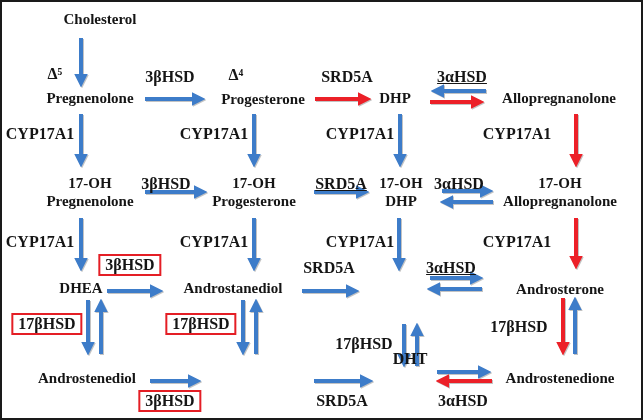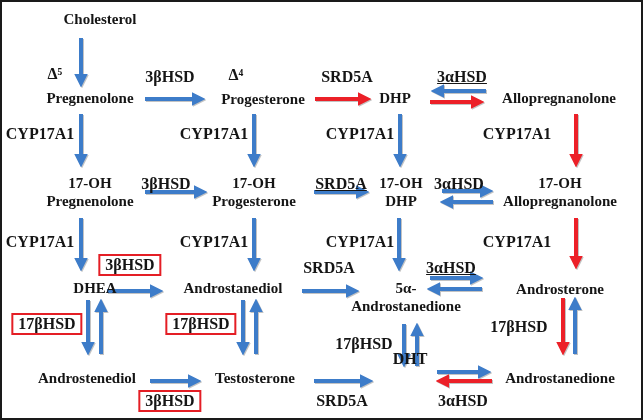--- a/index.html
+++ b/index.html
@@ -104,32 +104,27 @@
   </div>
   <div class="compound" style="left:399px;top:190px">
     <div>17-OH</div>
     <div>DHP</div>
   </div>
   <div class="compound" style="left:558px;top:190px">
     <div>17-OH</div>
     <div>Allopregnanolone</div>
   </div>
 
-  <div class="compound" style="left:93px;top:286px">DHEA</div>
+  <div class="compound" style="left:79px;top:286px">DHEA</div>
   <div class="compound" style="left:231px;top:286px">Androstanediol</div>
-  <div class="compound" style="left:404px;top:295px">
-    <div>5α-</div>
-    <div>Androstanedione</div>
-  </div>
   <div class="compound" style="left:558px;top:287px">Androsterone</div>
 
   <div class="compound" style="left:85px;top:376px">Androstenediol</div>
-  <div class="compound" style="left:253px;top:376px">Testosterone</div>
   <div class="compound big" style="left:408px;top:357px">DHT</div>
-  <div class="compound" style="left:558px;top:376px">Androstanedione</div>
+  <div class="compound" style="left:558px;top:376px">Androstenedione</div>
 
   <div class="enzyme" style="left:53px;top:72px">Δ⁵</div>
   <div class="enzyme" style="left:168px;top:75px">3βHSD</div>
   <div class="enzyme" style="left:234px;top:73px">Δ⁴</div>
   <div class="enzyme" style="left:345px;top:75px">SRD5A</div>
   <div class="enzyme underlined" style="left:460px;top:75px">3αHSD</div>
 
   <div class="enzyme" style="left:38px;top:132px">CYP17A1</div>
   <div class="enzyme" style="left:212px;top:132px">CYP17A1</div>
   <div class="enzyme" style="left:358px;top:132px">CYP17A1</div>

